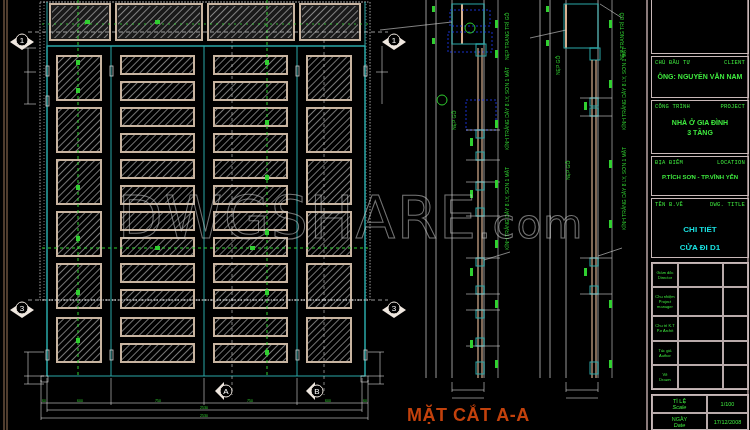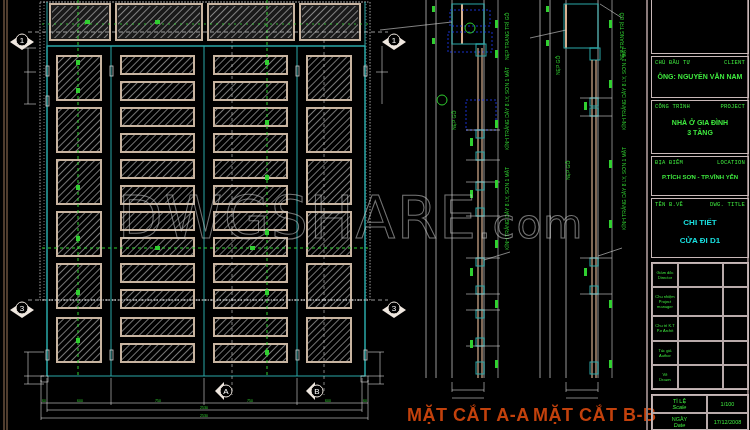--- a/index.html
+++ b/index.html
@@ -347,21 +347,20 @@
         <text transform="translate(570,180) rotate(-90)">NẸP GỖ</text>
       </g>
     </g>
 
     <line x1="748" y1="0" x2="748" y2="430" stroke="#8a7a7a" stroke-width="2"></line>
   </svg>
 
   <div class="watermark"><span>DWGSHARE</span><span class="small">.com</span></div>
 
   <div class="section-label" style="left:407px;">MẶT CẮT A-A</div>
-  <div class="section-label" style="left:533px;">MẶT CẮT B-B</div>
 
   <div class="title-block">
     <div class="tb-box" style="top:-2px; height:56px;"></div>
 
     <div class="tb-box" style="top:56px; height:42px;">
       <div class="tb-head">
           <span>CHỦ ĐẦU TƯ</span>
           <span>CLIENT</span>
         </div>
       <div class="tb-value">ÔNG: NGUYỄN VĂN NAM</div>
@@ -382,21 +381,21 @@
           <span>LOCATION</span>
         </div>
       <div class="tb-value" style="font-size:6px;">P.TÍCH SƠN - TP.VĨNH YÊN</div>
     </div>
 
     <div class="tb-box" style="top:198px; height:60px;">
       <div class="tb-head">
           <span>TÊN B.VẼ</span>
           <span>DWG. TITLE</span>
         </div>
-      <div class="tb-value cyan" style="margin-top:10px;">CHI TIẾT</div>
+      <div class="tb-value cyan" style="margin-top:17px;">CHI TIẾT</div>
       <div class="tb-value cyan" style="margin-top:8px;">CỬA ĐI D1</div>
     </div>
 
     <div class="sig-grid">
       <div class="sig-cell">
           <span>Giám đốc</span>
           <span>Director</span>
         </div>
       <div class="sig-cell"></div>
         <div class="sig-cell"></div>

